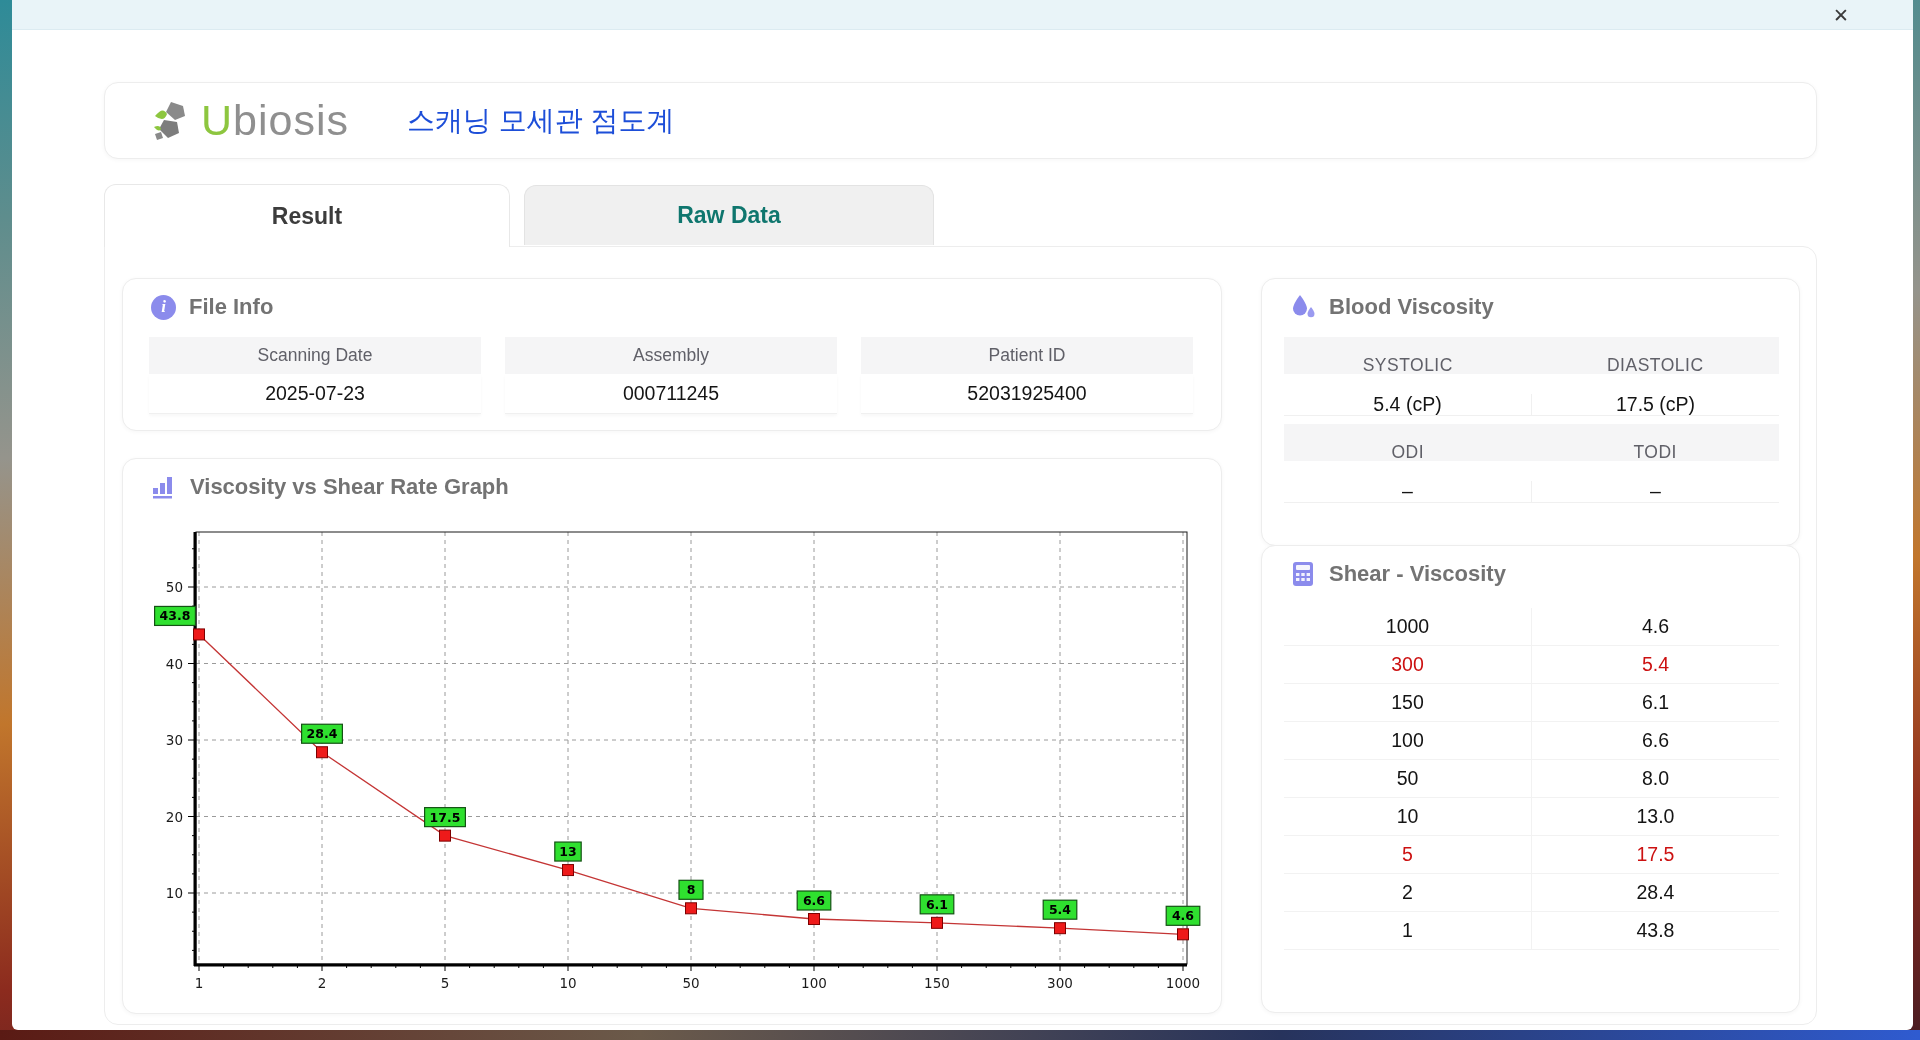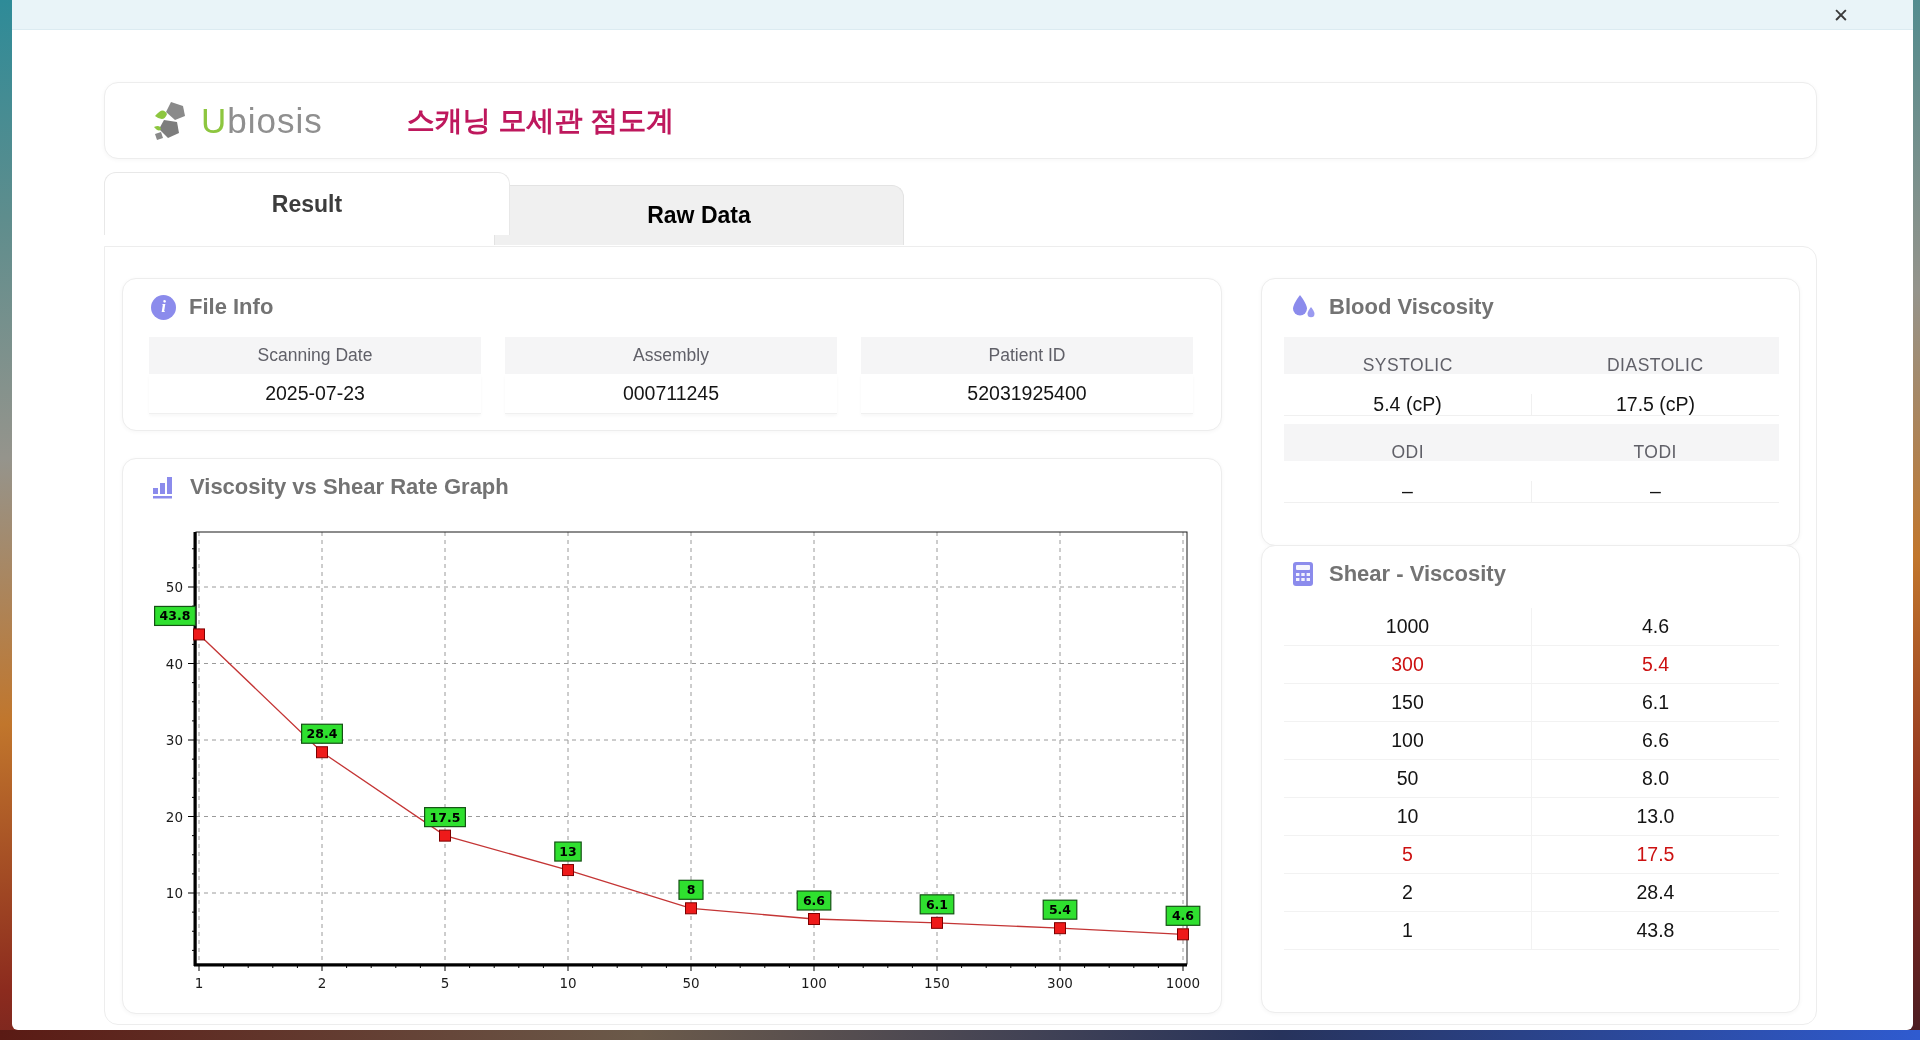--- a/index.html
+++ b/index.html
@@ -12,30 +12,30 @@
     background:#ffffff; border-radius:0 0 6px 6px; overflow:hidden; }
   .titlebar { position:absolute; left:0; top:0; width:100%; height:30px;
     background:#e9f4f8; border-bottom:1px solid #dcebf1; }
   .close-btn { position:absolute; right:58px; top:2px; width:28px; height:26px;
     display:flex; align-items:center; justify-content:center;
     font-size:19px; color:#3a3a3a; cursor:pointer; }
   .card { position:absolute; background:#fff; border:1px solid #ededed;
     border-radius:14px; box-shadow:0 1px 4px rgba(0,0,0,0.04); }
   .logo-card { left:92px; top:82px; width:1713px; height:77px; display:flex; align-items:center; }
   .logo-wrap { display:flex; align-items:center; margin-left:46px; }
-  .logo-text { font-size:35px; letter-spacing:1px; font-weight:500; margin-left:6px; }
+  .logo-text { font-size:43px; letter-spacing:1px; font-weight:500; margin-left:6px; }
   .logo-u { color:#8dc63f; }
   .logo-rest { color:#8f8f8f; }
-  .app-title { margin-left:84px; font-size:28px; font-weight:700; color:#be185d; }
+  .app-title { margin-left:58px; font-size:28px; font-weight:400; color:#1d4ed8; }
   .tab { position:absolute; display:flex; align-items:center; justify-content:center;
     font-size:23px; font-weight:700; border-radius:12px 12px 0 0; cursor:pointer; }
-  .tab-active { left:92px; top:172px; width:406px; height:63px; background:#fff;
+  .tab-active { left:92px; top:184px; width:406px; height:63px; background:#fff;
     border:1px solid #e8e8e8; border-bottom:none; color:#3c3c3c; z-index:3; }
-  .tab-inactive { left:482px; top:185px; width:410px; height:60px; background:#f0f0f0;
-    border:1px solid #e3e3e3; border-bottom:none; color:#000000; z-index:1; }
+  .tab-inactive { left:512px; top:185px; width:410px; height:60px; background:#f0f0f0;
+    border:1px solid #e3e3e3; border-bottom:none; color:#0f766e; z-index:1; }
   .content-container { position:absolute; left:92px; top:246px; width:1713px; height:779px;
     background:#fff; border:1px solid #ededed; border-radius:0 14px 14px 14px; z-index:2; }
   .panel { z-index:4; }
   .sec-head { position:absolute; left:28px; top:15px; display:flex; align-items:center; }
   .sec-title { font-size:22px; font-weight:700; color:#737373; margin-left:13px; }
   .ico { width:26px; height:26px; display:flex; align-items:center; justify-content:center; }
   .info-circle { width:25px; height:25px; border-radius:50%; background:#8b8bec; color:#fff;
     font-family:"Liberation Serif","DejaVu Serif",serif; font-style:italic; font-weight:700;
     font-size:17px; display:flex; align-items:center; justify-content:center; }
   

